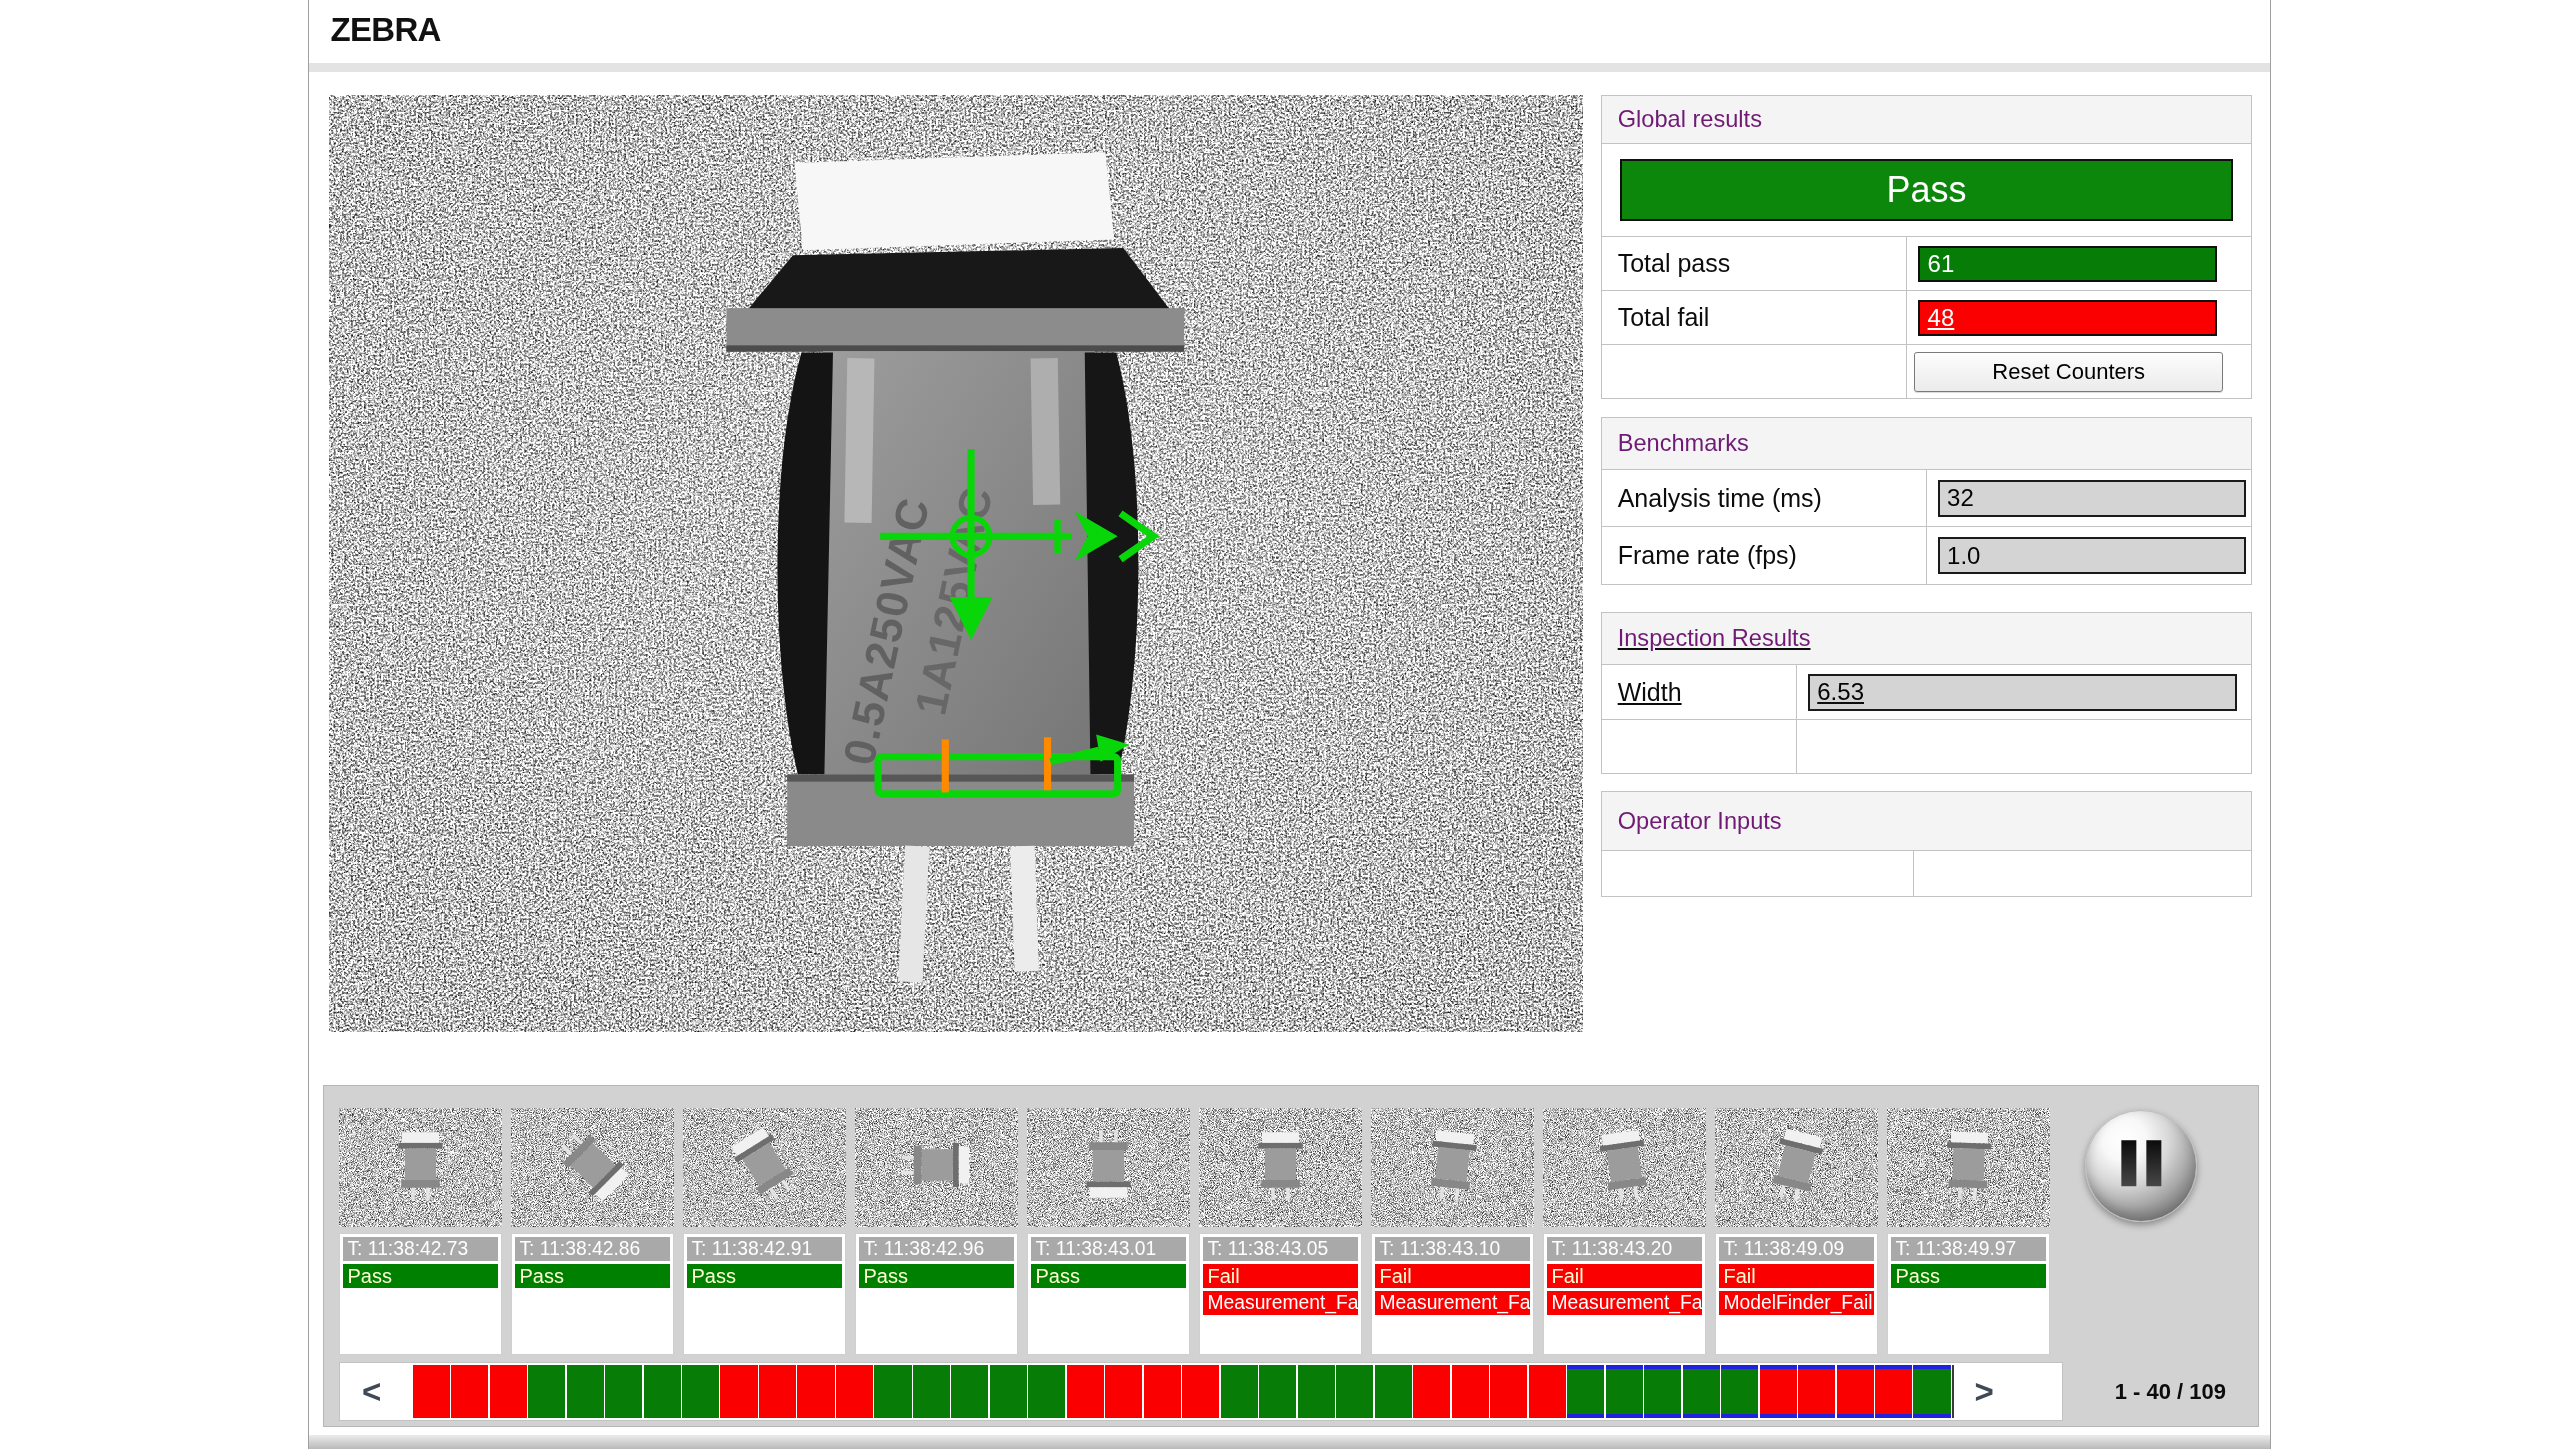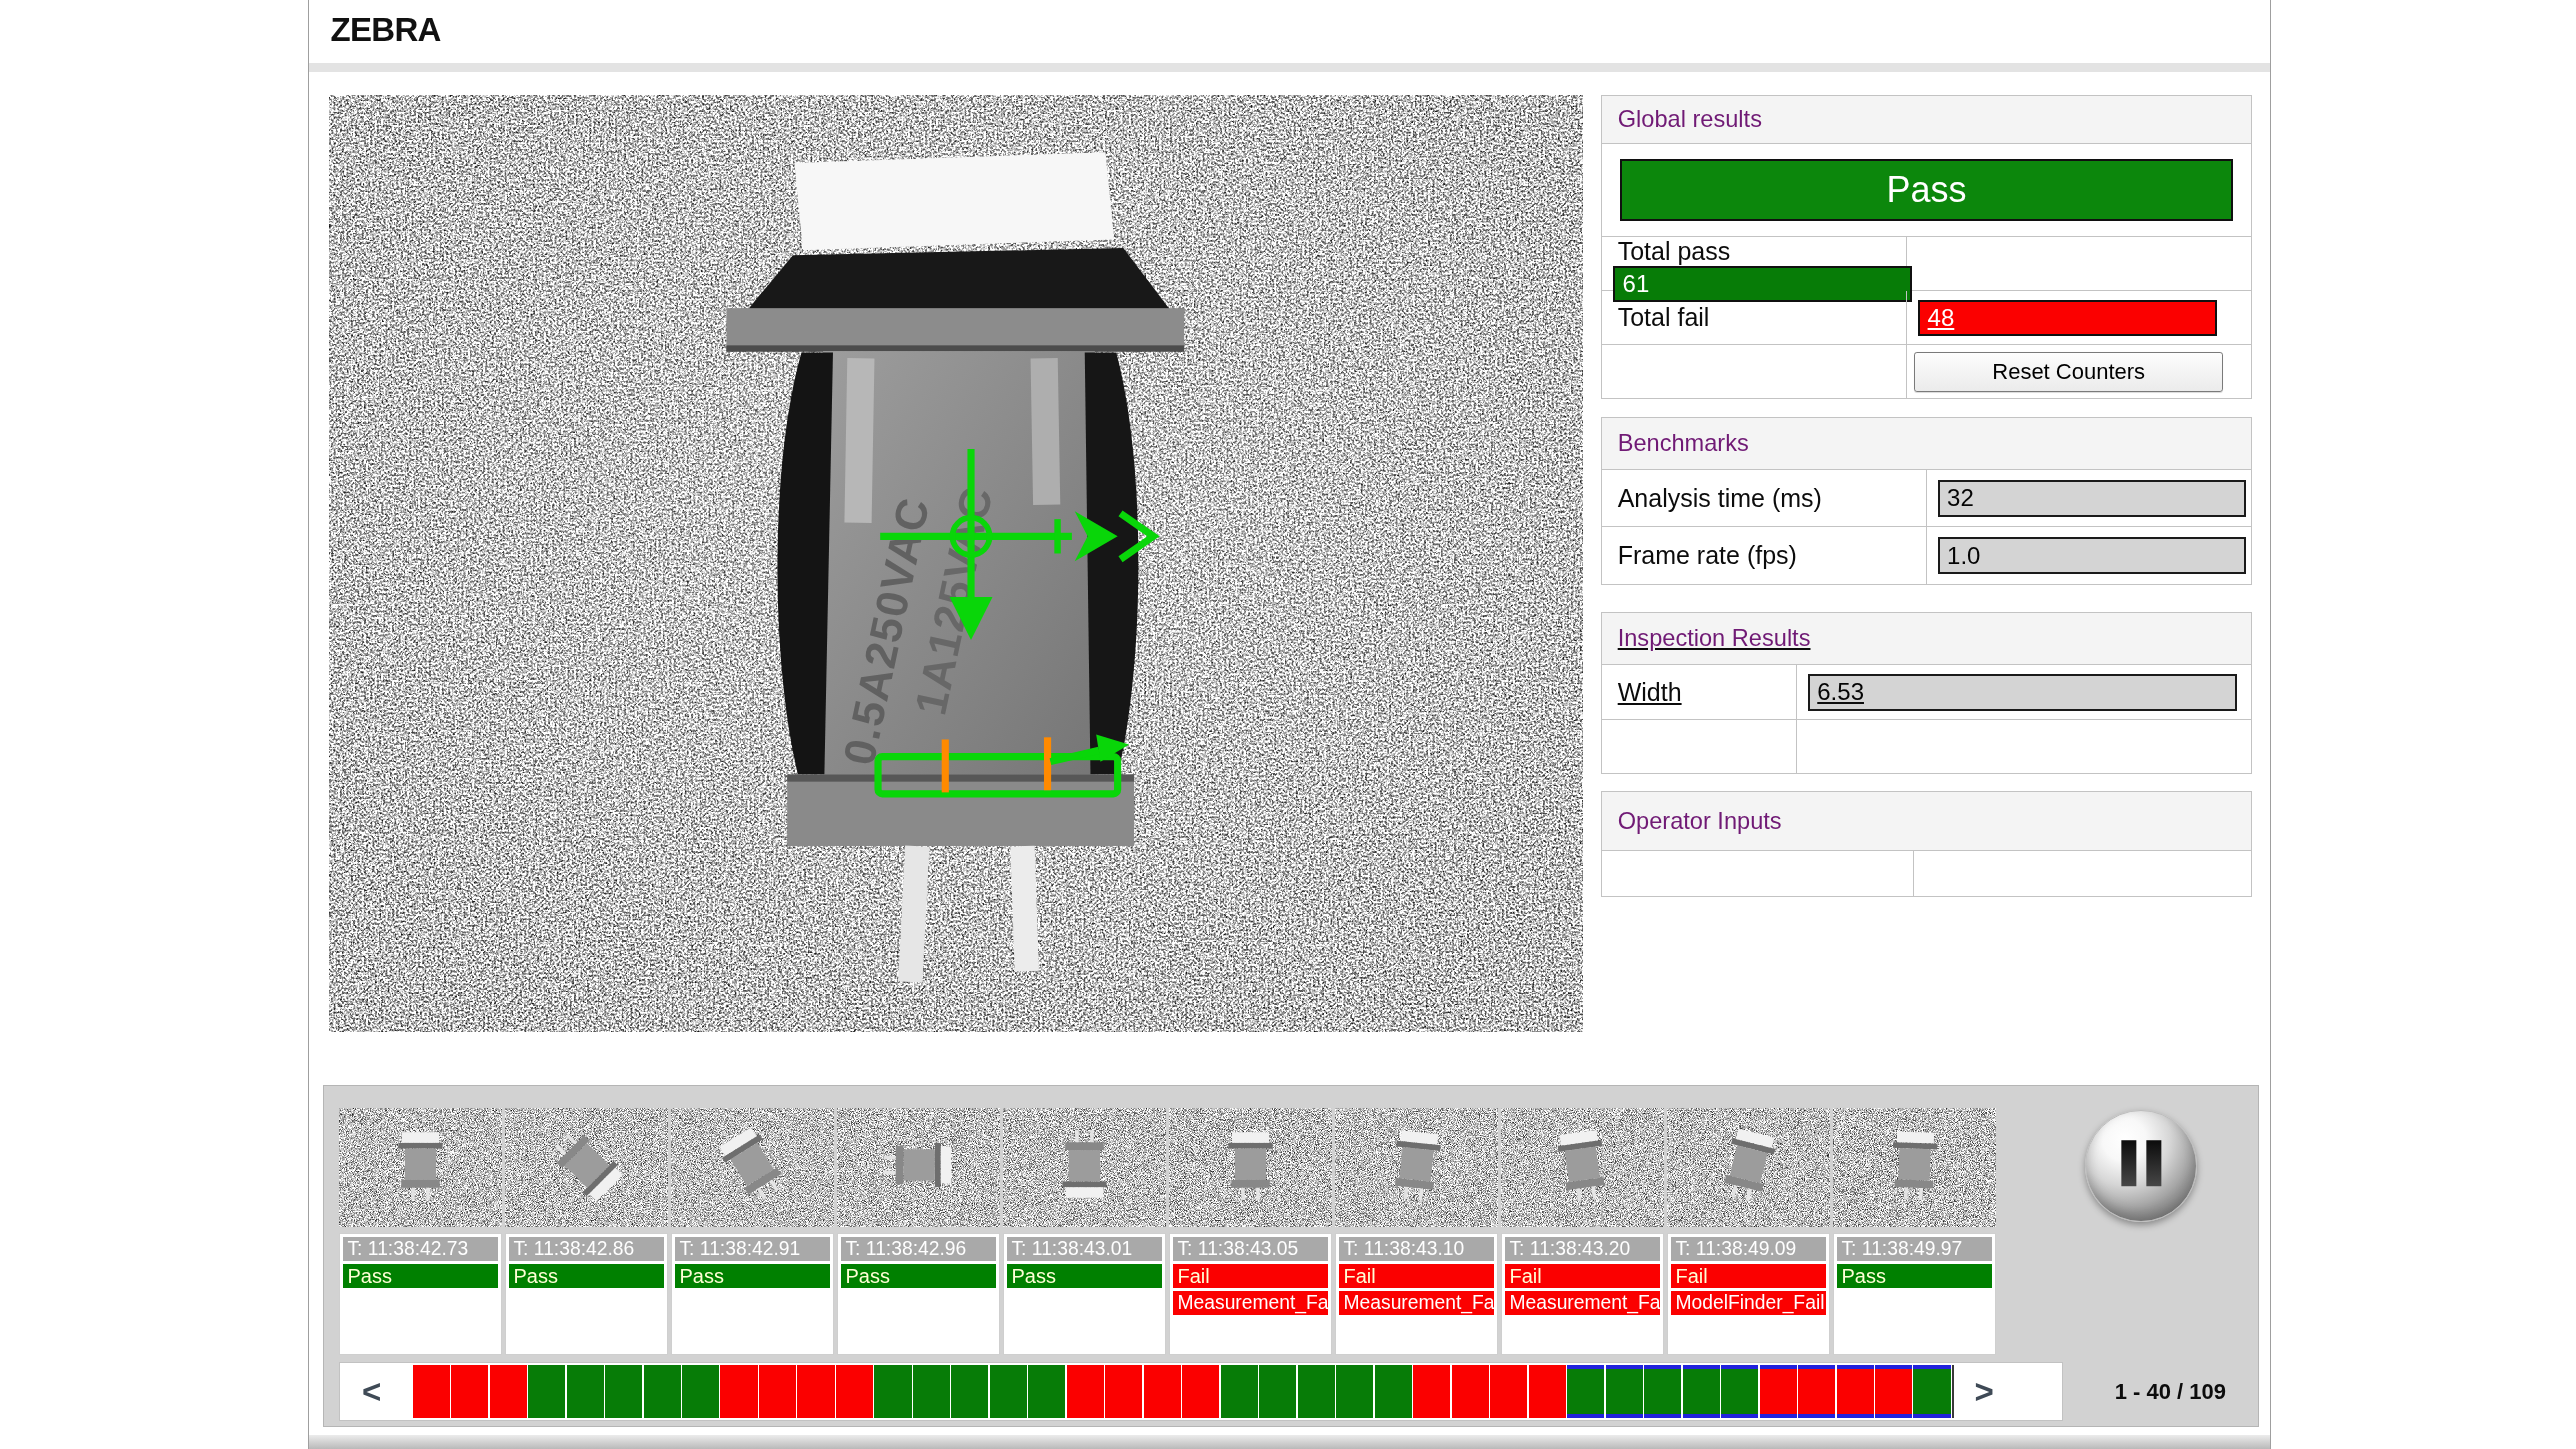--- a/index.html
+++ b/index.html
@@ -20,21 +20,21 @@
   .cell-l{border-right:0.7px solid #c3c3c3;display:flex;align-items:center;padding-left:15.7px;font-size:25px;box-sizing:border-box;}
   .cell-r{display:flex;align-items:center;box-sizing:border-box;flex:1;}
   .banner{margin:0 auto;width:613px;height:62px;background:#0c870c;border:2.1px solid #101010;color:#fff;font-size:36px;display:flex;align-items:center;justify-content:center;box-sizing:border-box;}
   .valbar{margin-left:11.4px;width:299px;height:36px;border:2.1px solid #101010;color:#fff;font-size:24px;display:flex;align-items:center;padding-left:7.2px;box-sizing:border-box;}
   .valbar.green{background:#077c07;}
   .valbar.red{background:#fb0000;text-decoration:underline;}
   .btn{margin-left:7.2px;width:309px;height:40px;background:linear-gradient(#fdfdfd,#ebebeb);border:0.7px solid #7a7a7a;border-radius:2.9px;font-size:22px;display:flex;align-items:center;justify-content:center;box-shadow:0 0.7px 0.7px rgba(0,0,0,.15);}
   .field{margin-left:11.4px;height:37px;background:#d4d4d4;border:2.1px solid #1a1a1a;font-size:24px;color:#050505;display:flex;align-items:center;padding-left:7.2px;box-sizing:border-box;}
   
   .filmstrip{position:absolute;left:14.3px;top:1085px;width:1936px;height:342px;background:#d2d2d2;border:1.4px solid #b5b5b5;box-sizing:border-box;}
-  .thumbs{position:absolute;left:15px;top:22px;display:flex;gap:3px;}
+  .thumbs{position:absolute;left:15px;top:22px;display:flex;gap:9px;}
   .thumb-cell{width:163px;}
   .thumb-img{width:163px;height:119px;background:#101010;}
   .thumb-info{margin-top:5.7px;width:163px;height:122px;background:#fff;border:0.7px solid #cfcfcf;box-sizing:border-box;padding:3.6px 2.9px;}
   .ts{height:23.6px;background:#a9a9a9;color:#fff;font-size:19.3px;display:flex;align-items:center;padding-left:4.3px;white-space:nowrap;overflow:hidden;}
   .status{margin-top:3.6px;height:23.6px;color:#ffffd6;font-size:20px;display:flex;align-items:center;padding-left:4.3px;}
   .status.pass{background:#008000;}
   .status.fail{background:#fb0000;}
   .reason{margin-top:2.9px;height:23.6px;background:#fb0000;color:#fff;font-size:19.3px;display:flex;align-items:center;padding-left:4.3px;white-space:nowrap;overflow:hidden;}
   .navbar{position:absolute;left:14.3px;top:276px;width:1724px;height:59px;background:#fff;border:0.7px solid #c2c2c2;box-sizing:border-box;}
   .arrow{position:absolute;top:0;height:57px;width:57px;display:flex;align-items:center;justify-content:center;font-size:33px;font-weight:700;color:#3f4a56;cursor:pointer;}
@@ -124,21 +124,21 @@
         <polygon points="1072,894 1118,908 1078,932" fill="#09d609"></polygon>
       </g>
     </svg>
   </div>
 
   <div class="group" style="top:95px;height:304px;">
     <div class="hdr" style="height:48px;">Global results</div>
     <div class="grow" style="height:93px;align-items:center;">
       <div class="banner">Pass</div>
     </div>
-    <div class="grow" style="height:54px;flex-direction:column;">
+    <div class="grow" style="height:54px;">
       <div class="cell-l" style="width:47%;">Total pass</div>
       <div class="cell-r">
           <div class="valbar green">61</div>
         </div>
     </div>
     <div class="grow" style="height:54px;">
       <div class="cell-l" style="width:47%;">Total fail</div>
       <div class="cell-r">
           <div class="valbar red">48</div>
         </div>

